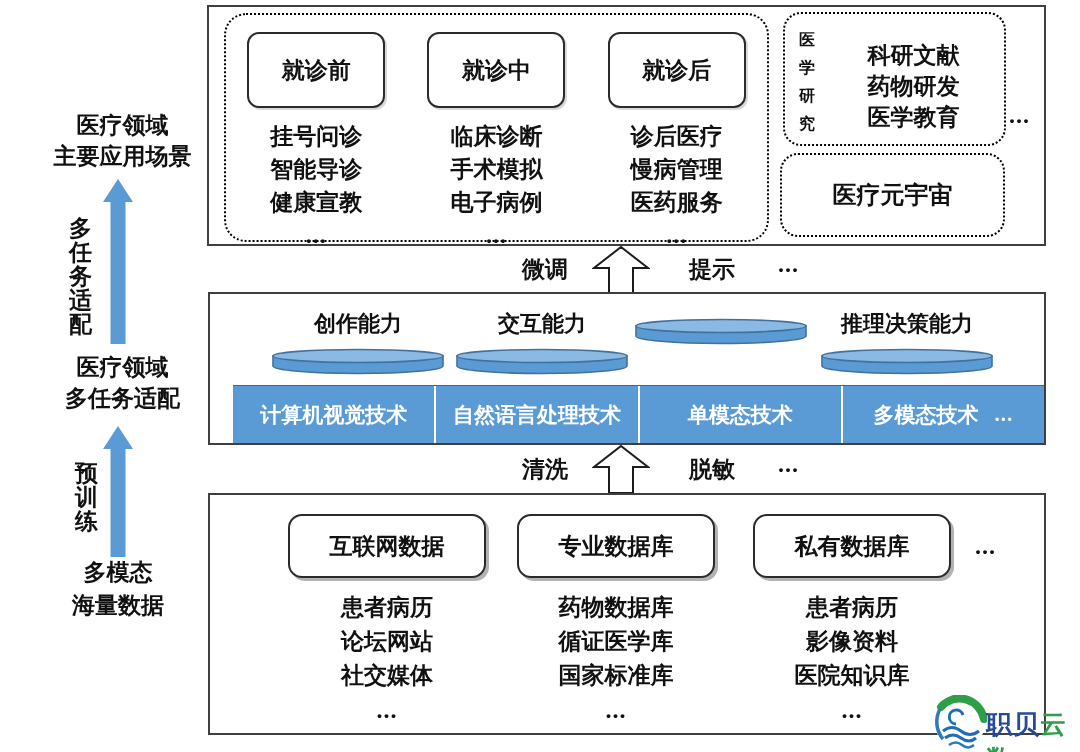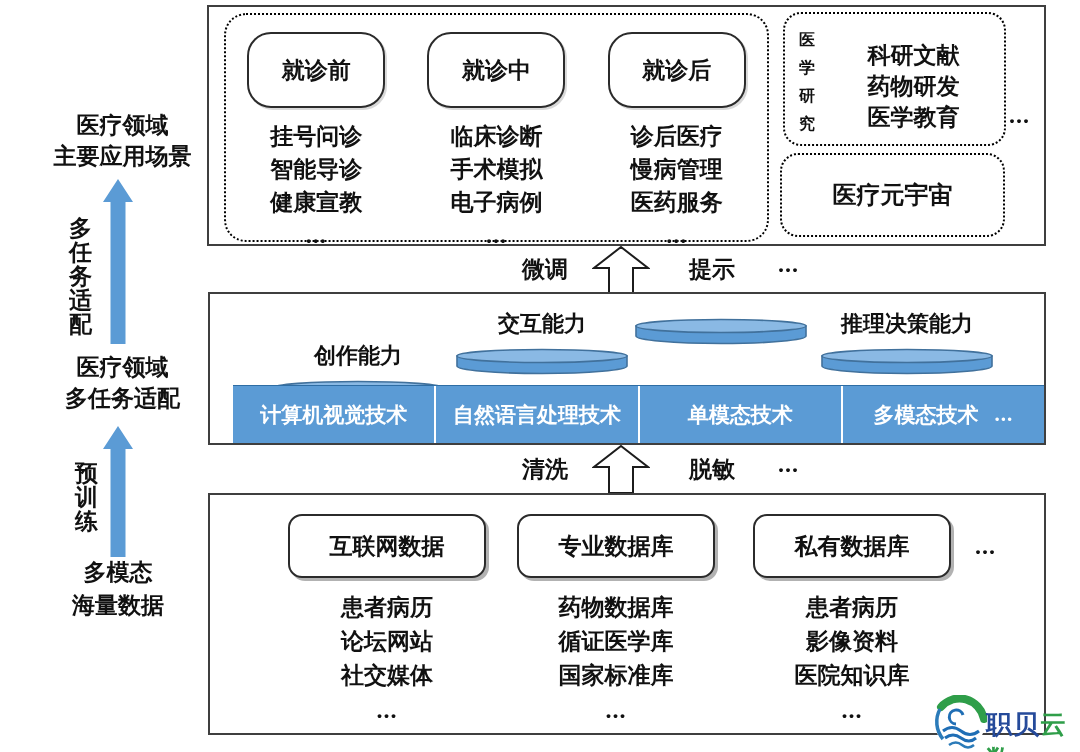--- a/index.html
+++ b/index.html
@@ -10,21 +10,21 @@
   .abs{position:absolute;}
   
   .lf-block{font-size:23px;line-height:31px;text-align:center;}
   .vtext{width:27px;font-size:23px;line-height:24px;word-break:break-all;text-align:center;}
   
   .solid-box{position:absolute;background:#fff;border:2px solid #3f3f3f;box-sizing:border-box;}
   
   .dotted{border:2.5px dotted #000;border-radius:22px;box-sizing:border-box;background:#fff;}
   
   .round-title{
-    border:2.5px solid #2b2b2b;border-radius:24px;background:#fff;
+    border:2.5px solid #2b2b2b;border-radius:12px;background:#fff;
     display:flex;align-items:center;justify-content:center;
     font-size:23px;box-shadow:2px 2px 0 rgba(0,0,0,0.15);box-sizing:border-box;
   }
   .shadowed{box-shadow:3px 3px 0 rgba(0,0,0,0.3);border-radius:14px;}
   .list{font-size:23px;line-height:33px;text-align:center;}
   .dots{font-size:24px;letter-spacing:1px;}
   
   .scn{display:flex;padding-top:17px;}
   .scn .col{flex:1;text-align:center;}
   .scn .round-title{width:138px;height:76px;margin:0 auto;}
@@ -140,21 +140,21 @@
 
   <div class="abs flowlabel" style="left:503px;top:254px;width:84px;">微调</div>
   <svg class="abs" style="left:592px;top:246px;" width="58" height="47" viewBox="0 0 58 47">
     <polygon points="29,1 56,22 41,22 41,47 17,47 17,22 2,22" fill="#ffffff" stroke="#1c1c1c" stroke-width="2"></polygon>
   </svg>
   <div class="abs flowlabel" style="left:670px;top:254px;width:84px;">提示</div>
   <div class="abs dots" style="left:778px;top:251px;">...</div>
 
   <div class="solid-box" style="left:208px;top:292px;width:838px;height:153px;">
 
-    <div class="cap-col" style="left:58px;top:15px;margin-top:32px;">
+    <div class="cap-col" style="left:58px;top:15px;">
       <div class="cap-label">创作能力</div>
       <svg width="176" height="27" viewBox="0 0 176 27">
         <path d="M3 8 L3 18 A85 7.5 0 0 0 173 18 L173 8 Z" fill="#5b9bd5" stroke="#41719c" stroke-width="1.6"></path>
         <ellipse cx="88" cy="8" rx="85" ry="6.5" fill="#8ab9e4" stroke="#41719c" stroke-width="1.6"></ellipse>
       </svg>
     </div>
     <div class="cap-col" style="left:242px;top:15px;">
       <div class="cap-label">交互能力</div>
       <svg width="176" height="27" viewBox="0 0 176 27">
         <path d="M3 8 L3 18 A85 7.5 0 0 0 173 18 L173 8 Z" fill="#5b9bd5" stroke="#41719c" stroke-width="1.6"></path>

